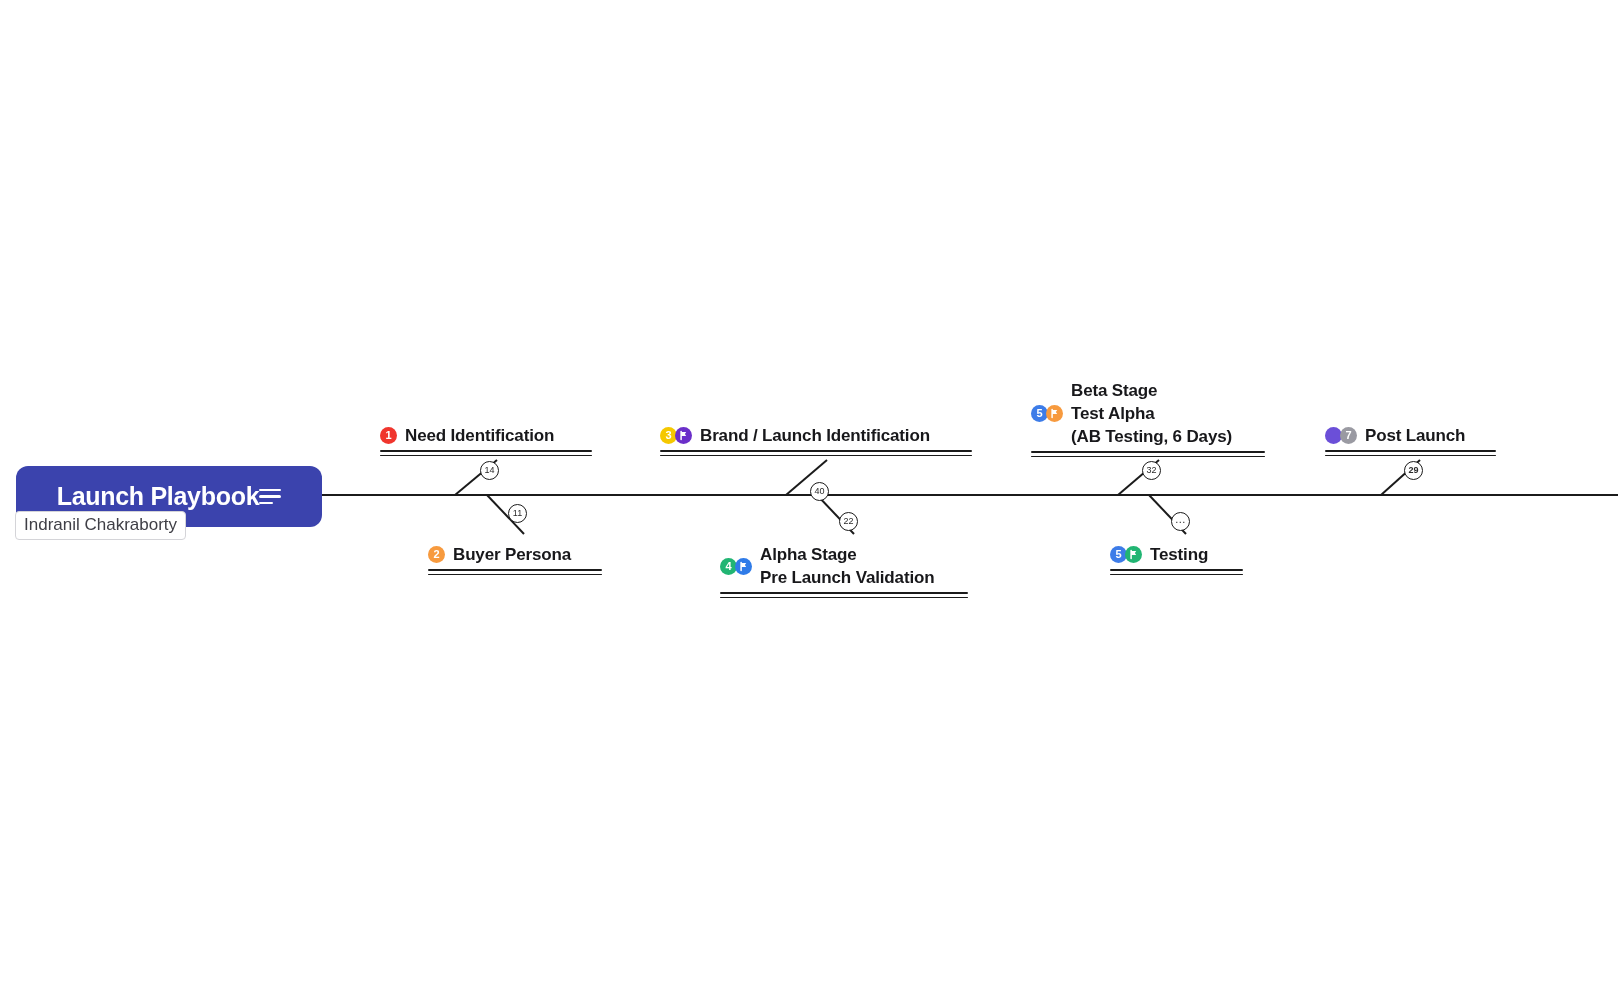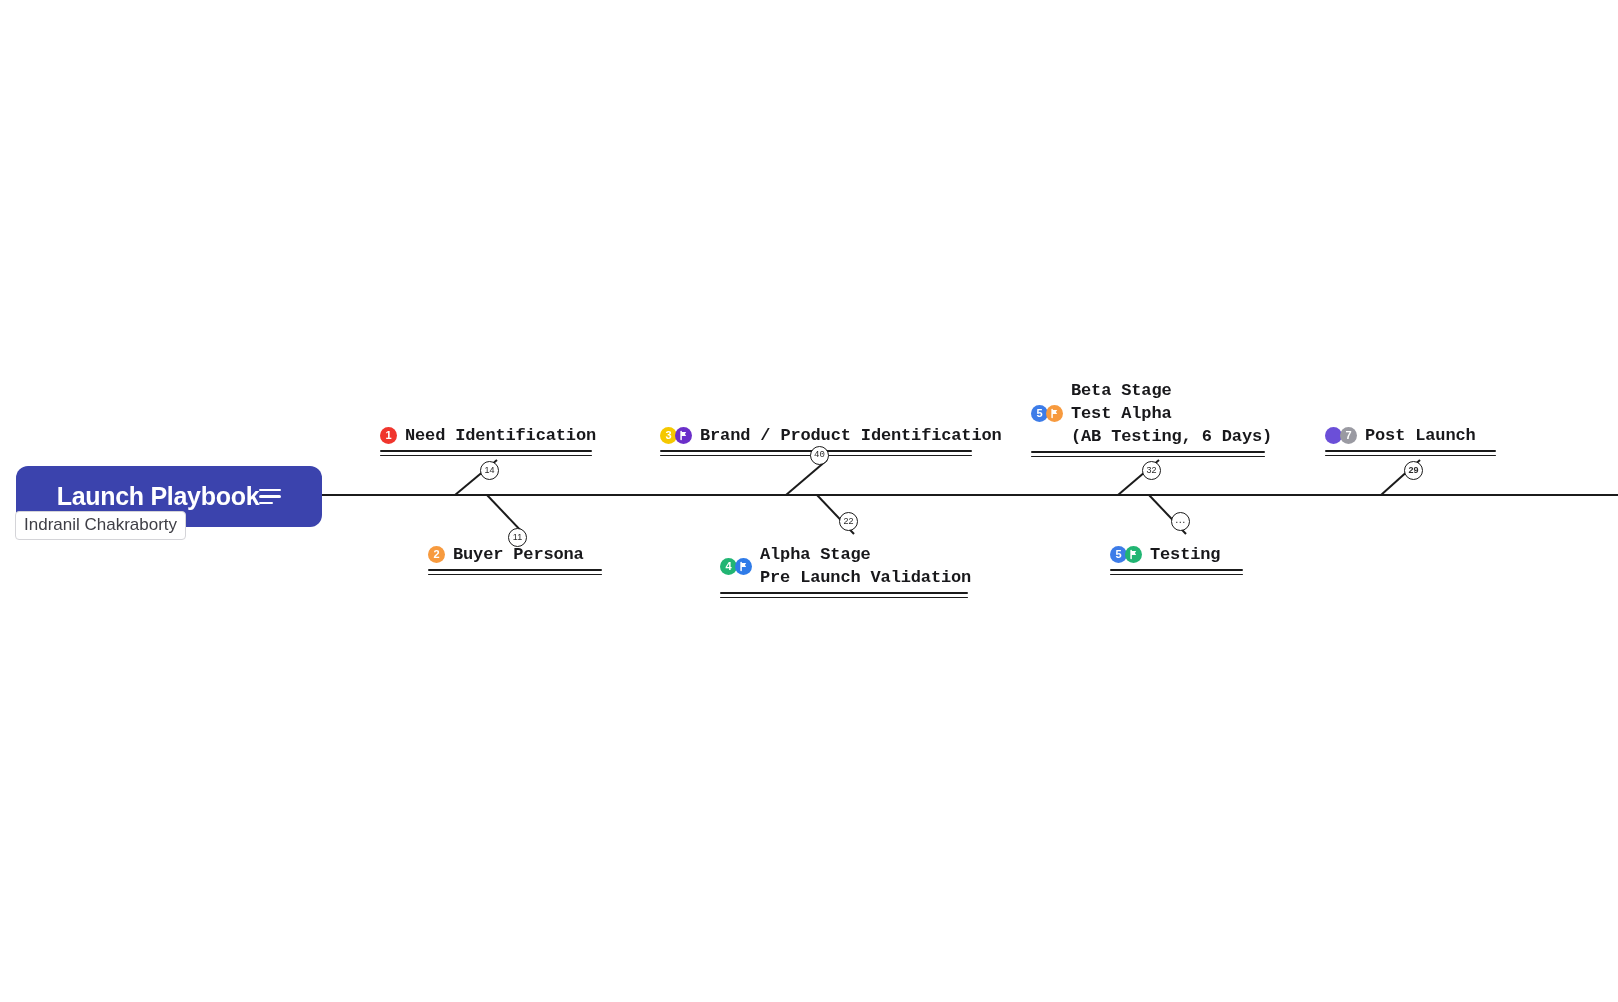--- a/index.html
+++ b/index.html
@@ -100,21 +100,20 @@
     display: flex;
     align-items: center;
     flex: 0 0 auto;
   }
   .topic-text {
     font-size: 17px;
     font-weight: bold;
     color: #18181b;
     line-height: 23px;
     letter-spacing: -0.15px;
-    font-family: Liberation Mono, monospace;
   }
   .topic-text .line { display: block; }
 
   
   .badge {
     width: 17px;
     height: 17px;
     border-radius: 50%;
     display: inline-flex;
     align-items: center;
@@ -237,44 +236,44 @@
       <span class="topic-text">
         <span class="line">Buyer Persona</span>
       </span>
     </div>
     <div class="topic-underline">
       <div class="bar-thick"></div>
         <div class="bar-gap"></div>
         <div class="bar-thin"></div>
     </div>
   </div>
-  <div class="bubble" style="left:495px; top:528px;">11</div>
+  <div class="bubble" style="left:495px; top:504px;">11</div>
 
   <div class="topic" style="left:660px; top:424px; width:312px;">
     <div class="topic-row">
       <span class="topic-badges">
         <span class="badge" style="background:#f5c800;">3</span>
         <span class="badge-flag" style="background:#6b2fc9;">
           <svg width="11" height="11" viewBox="0 0 11 11">
             <path d="M3.1 1.4 v8.2" stroke="#ffffff" stroke-width="1.5" stroke-linecap="round" fill="none"></path>
             <path d="M3.1 1.9 h5.1 l-1.3 2.0 l1.3 2.0 h-5.1 z" fill="#ffffff"></path>
           </svg>
         </span>
       </span>
       <span class="topic-text">
-        <span class="line">Brand / Product Identification</span>
-      </span>
-    </div>
-    <div class="topic-underline">
-      <div class="bar-thick"></div>
-        <div class="bar-gap"></div>
-        <div class="bar-thin"></div>
-    </div>
-  </div>
-  <div class="bubble" style="left:797px; top:446px;font-family:Liberation Mono, monospace;">40</div>
+        <span class="line">Brand / Launch Identification</span>
+      </span>
+    </div>
+    <div class="topic-underline">
+      <div class="bar-thick"></div>
+        <div class="bar-gap"></div>
+        <div class="bar-thin"></div>
+    </div>
+  </div>
+  <div class="bubble" style="left:797px; top:482px;">40</div>
 
   <div class="topic" style="left:720px; top:543px; width:248px;">
     <div class="topic-row">
       <span class="topic-badges">
         <span class="badge" style="background:#21b573;">4</span>
         <span class="badge-flag" style="background:#2f7be8;">
           <svg width="11" height="11" viewBox="0 0 11 11">
             <path d="M3.1 1.4 v8.2" stroke="#ffffff" stroke-width="1.5" stroke-linecap="round" fill="none"></path>
             <path d="M3.1 1.9 h5.1 l-1.3 2.0 l1.3 2.0 h-5.1 z" fill="#ffffff"></path>
           </svg>

